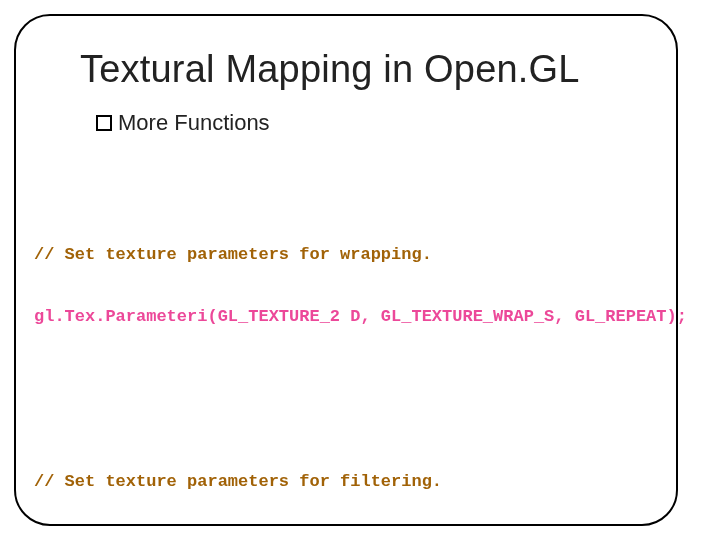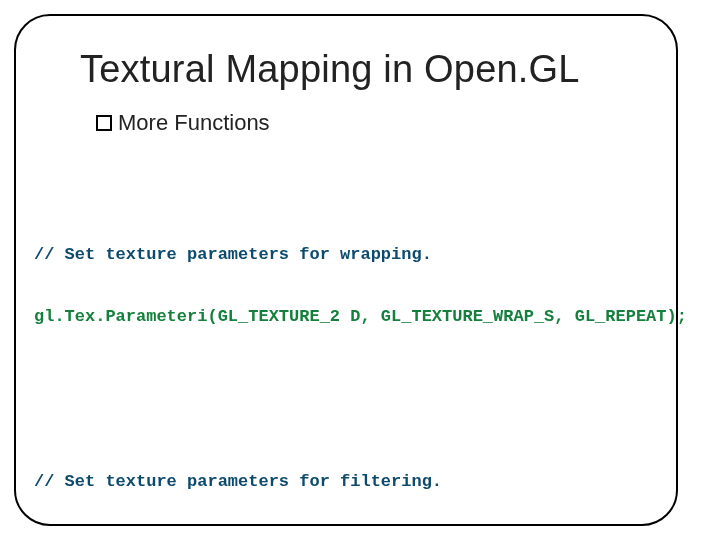--- a/index.html
+++ b/index.html
@@ -60,24 +60,24 @@
     position: absolute;
     left: 34px;
     top: 162px;
     font-family: "Courier New", Courier, monospace;
     font-size: 17px;
     line-height: 1.22;
     font-weight: 700;
     white-space: pre;
   }
   .comment {
-    color: #0c4a6e;
+    color: #a16207;
   }
   .stmt {
-    color: #15803d;
+    color: #ec4899;
   }
   .block2 {
     margin-top: 20px;
   }
 </style>
 </head>
 <body>
 
 <div class="slide">
   <div class="frame"></div>

